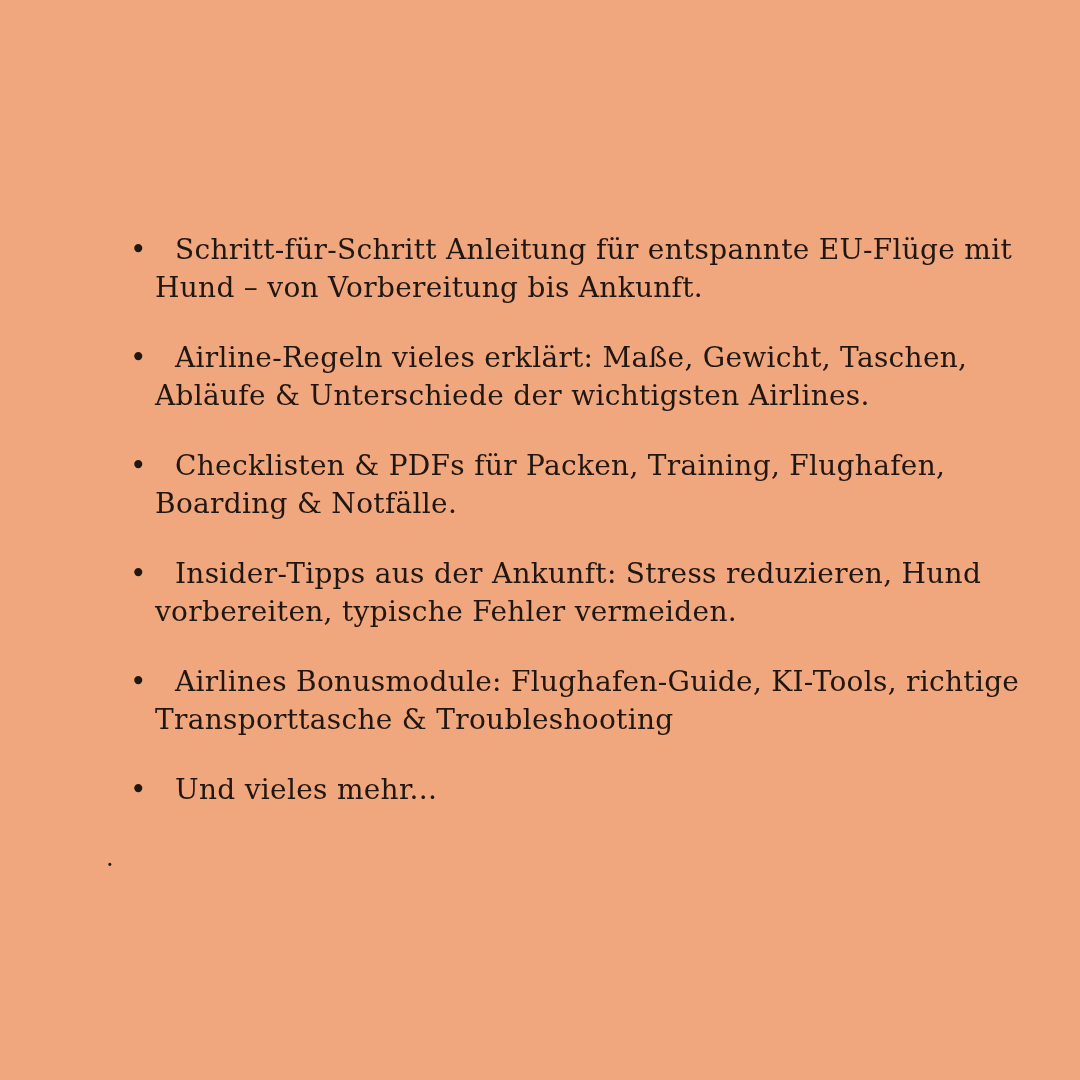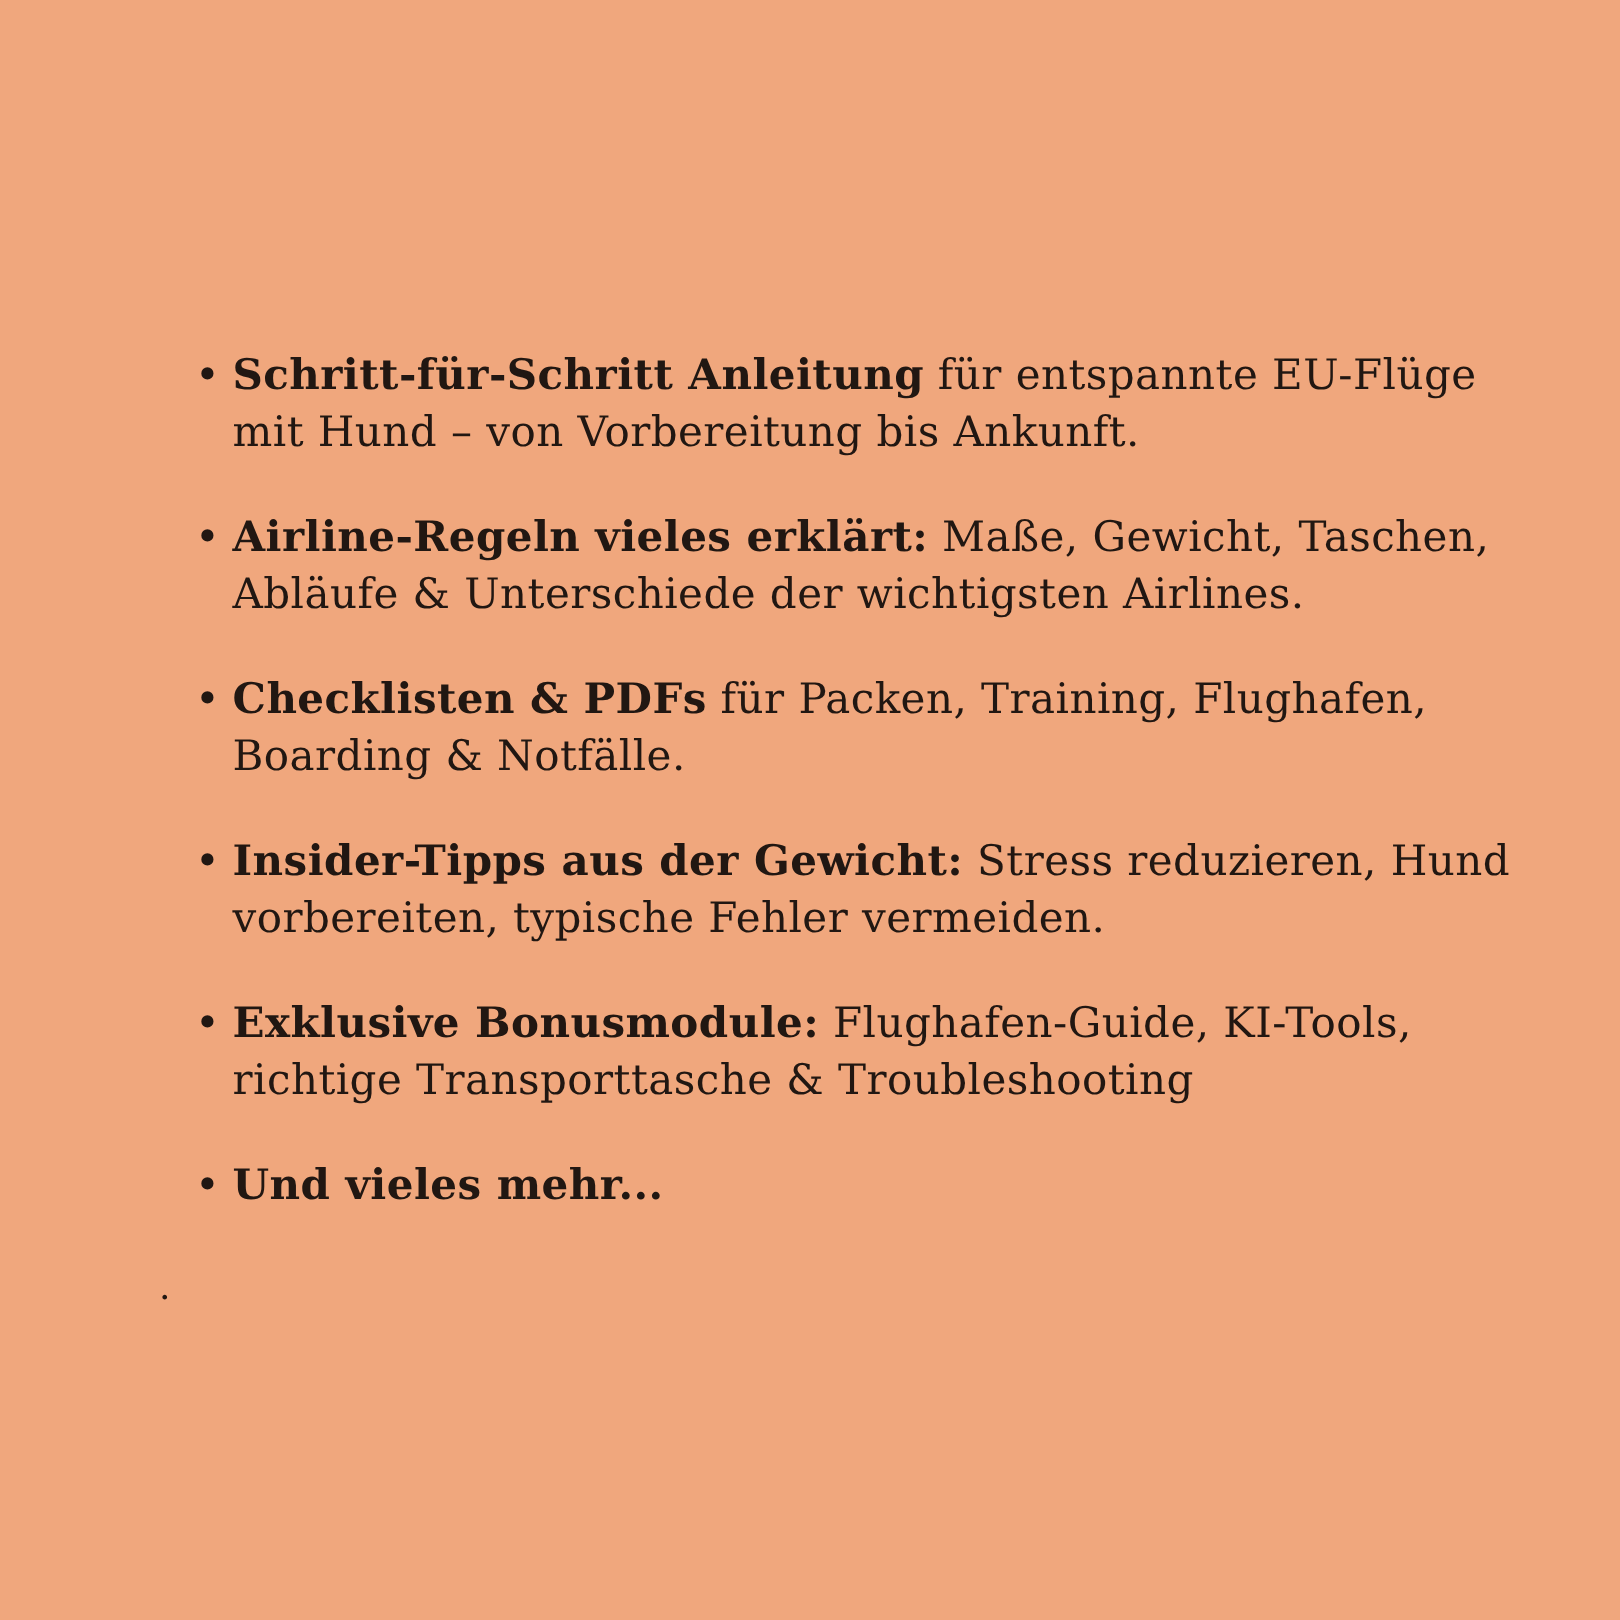--- a/index.html
+++ b/index.html
@@ -34,21 +34,22 @@
   }
   .bullet {
     flex: 0 0 25px;
     width: 25px;
     color: #211712;
   }
   .item-text {
     flex: 1 1 auto;
   }
   .lead-bold {
-    font-weight: bold;
+    font-weight: normal;
+    margin-left: 20px;
   }
   .stray-period {
     position: absolute;
     left: 106px;
     top: 846px;
     font-size: 24px;
     line-height: 24px;
     color: #211712;
     font-family: "DejaVu Serif", "Liberation Serif", serif;
   }
@@ -66,25 +67,25 @@
     <li>
       <span class="bullet">•</span>
       <span class="item-text"><span class="lead-bold">Airline-Regeln vieles erklärt:</span><span> Maße, Gewicht, Taschen, Abläufe &amp; Unterschiede der wichtigsten Airlines.</span></span>
     </li>
     <li>
       <span class="bullet">•</span>
       <span class="item-text"><span class="lead-bold">Checklisten &amp; PDFs</span><span> für Packen, Training, Flughafen, Boarding &amp; Notfälle.</span></span>
     </li>
     <li>
       <span class="bullet">•</span>
-      <span class="item-text"><span class="lead-bold">Insider-Tipps aus der Gewicht:</span><span> Stress reduzieren, Hund vorbereiten, typische Fehler vermeiden.</span></span>
+      <span class="item-text"><span class="lead-bold">Insider-Tipps aus der Ankunft:</span><span> Stress reduzieren, Hund vorbereiten, typische Fehler vermeiden.</span></span>
     </li>
     <li>
       <span class="bullet">•</span>
-      <span class="item-text"><span class="lead-bold">Exklusive Bonusmodule:</span><span> Flughafen-Guide, KI-Tools, richtige Transporttasche &amp; Troubleshooting</span></span>
+      <span class="item-text"><span class="lead-bold">Airlines Bonusmodule:</span><span> Flughafen-Guide, KI-Tools, richtige Transporttasche &amp; Troubleshooting</span></span>
     </li>
     <li>
       <span class="bullet">•</span>
       <span class="item-text"><span class="lead-bold">Und vieles mehr...</span><span></span></span>
     </li>
   </ul>
 
   <span class="stray-period">.</span>
 
 </div>

